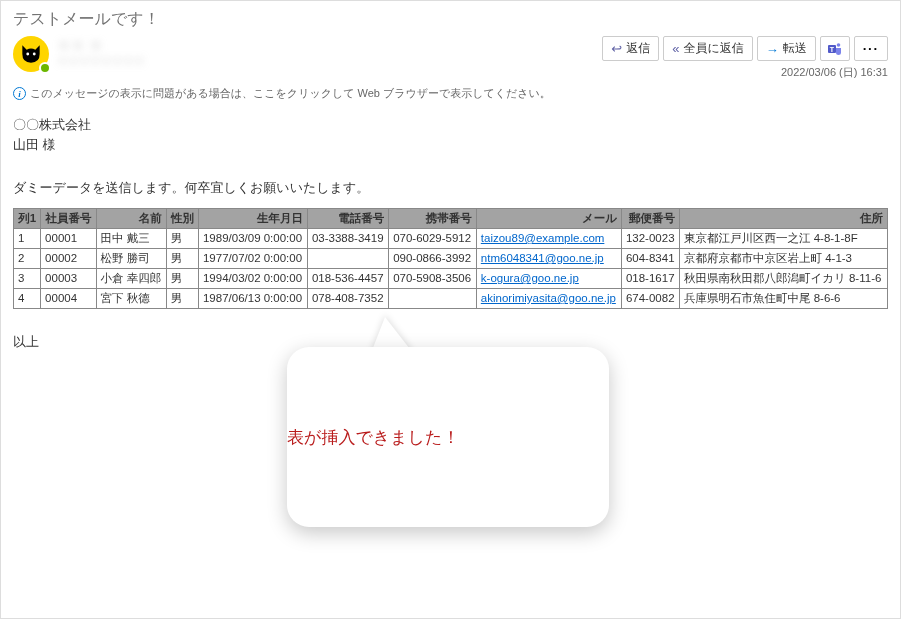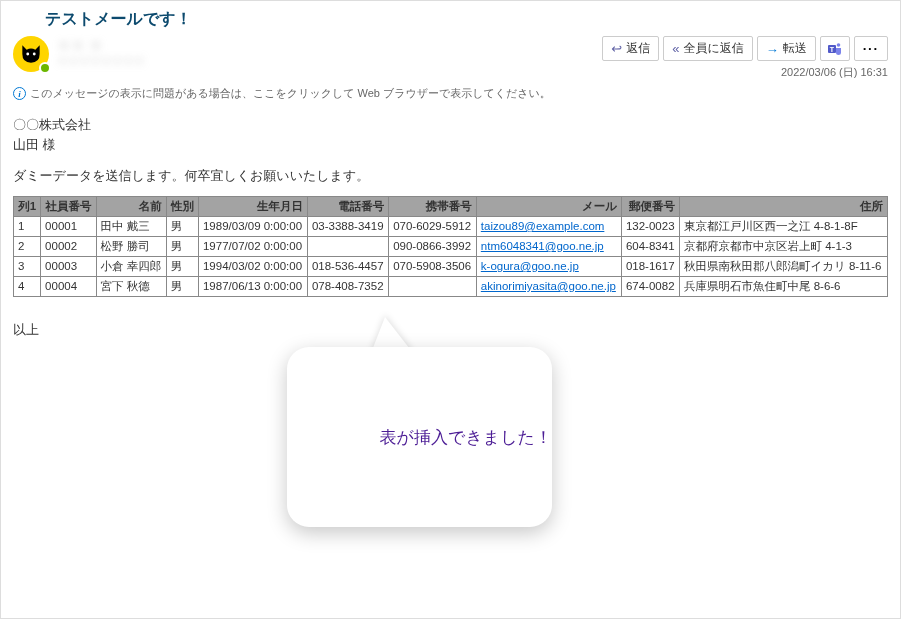--- a/index.html
+++ b/index.html
@@ -12,24 +12,23 @@
       height: 619px;
       overflow: hidden;
       position: relative;
       border: 1px solid #ddd;
     }
     .header {
       padding: 8px 12px 4px;
     }
     .subject {
       font-size: 16px;
-      font-weight: bold;
-      color: #0c4a6e;
+      font-weight: normal;
+      color: #737373;
       margin-bottom: 6px;
-      margin-left: 32px;
     }
     .header-row {
       display: flex;
       align-items: flex-start;
       justify-content: space-between;
     }
     .sender-block {
       display: flex;
       align-items: center;
       gap: 8px;
@@ -132,21 +131,21 @@
       font-weight: bold;
       font-style: italic;
       font-family: serif;
     }
     .body-area {
       padding: 6px 12px;
     }
     .greeting {
       font-size: 13px;
       line-height: 1.5;
-      margin-bottom: 12px;
+      margin-bottom: 24px;
     }
     .intro {
       font-size: 13px;
       line-height: 1.5;
       margin-bottom: 10px;
     }
     table.data-table {
       border-collapse: collapse;
       width: 100%;
       font-size: 11.5px;
@@ -168,30 +167,30 @@
       text-decoration: underline;
     }
     .closing {
       margin-top: 24px;
       font-size: 13px;
     }
     .callout {
       position: absolute;
       left: 286px;
       top: 346px;
-      width: 265px;
+      width: 322px;
       height: 180px;
       background: #fff;
       border-radius: 22px;
       box-shadow: 0 6px 20px rgba(0,0,0,0.22);
       display: flex;
       align-items: center;
-      justify-content: flex-end;
+      justify-content: flex-start;
       font-size: 17px;
-      color: #4c1d95;
+      color: #b91c1c;
     }
     .callout-tail {
       position: absolute;
       left: 370px;
       top: 316px;
       width: 0;
       height: 0;
       border-left: 14px solid transparent;
       border-right: 28px solid transparent;
       border-bottom: 36px solid #fff;

